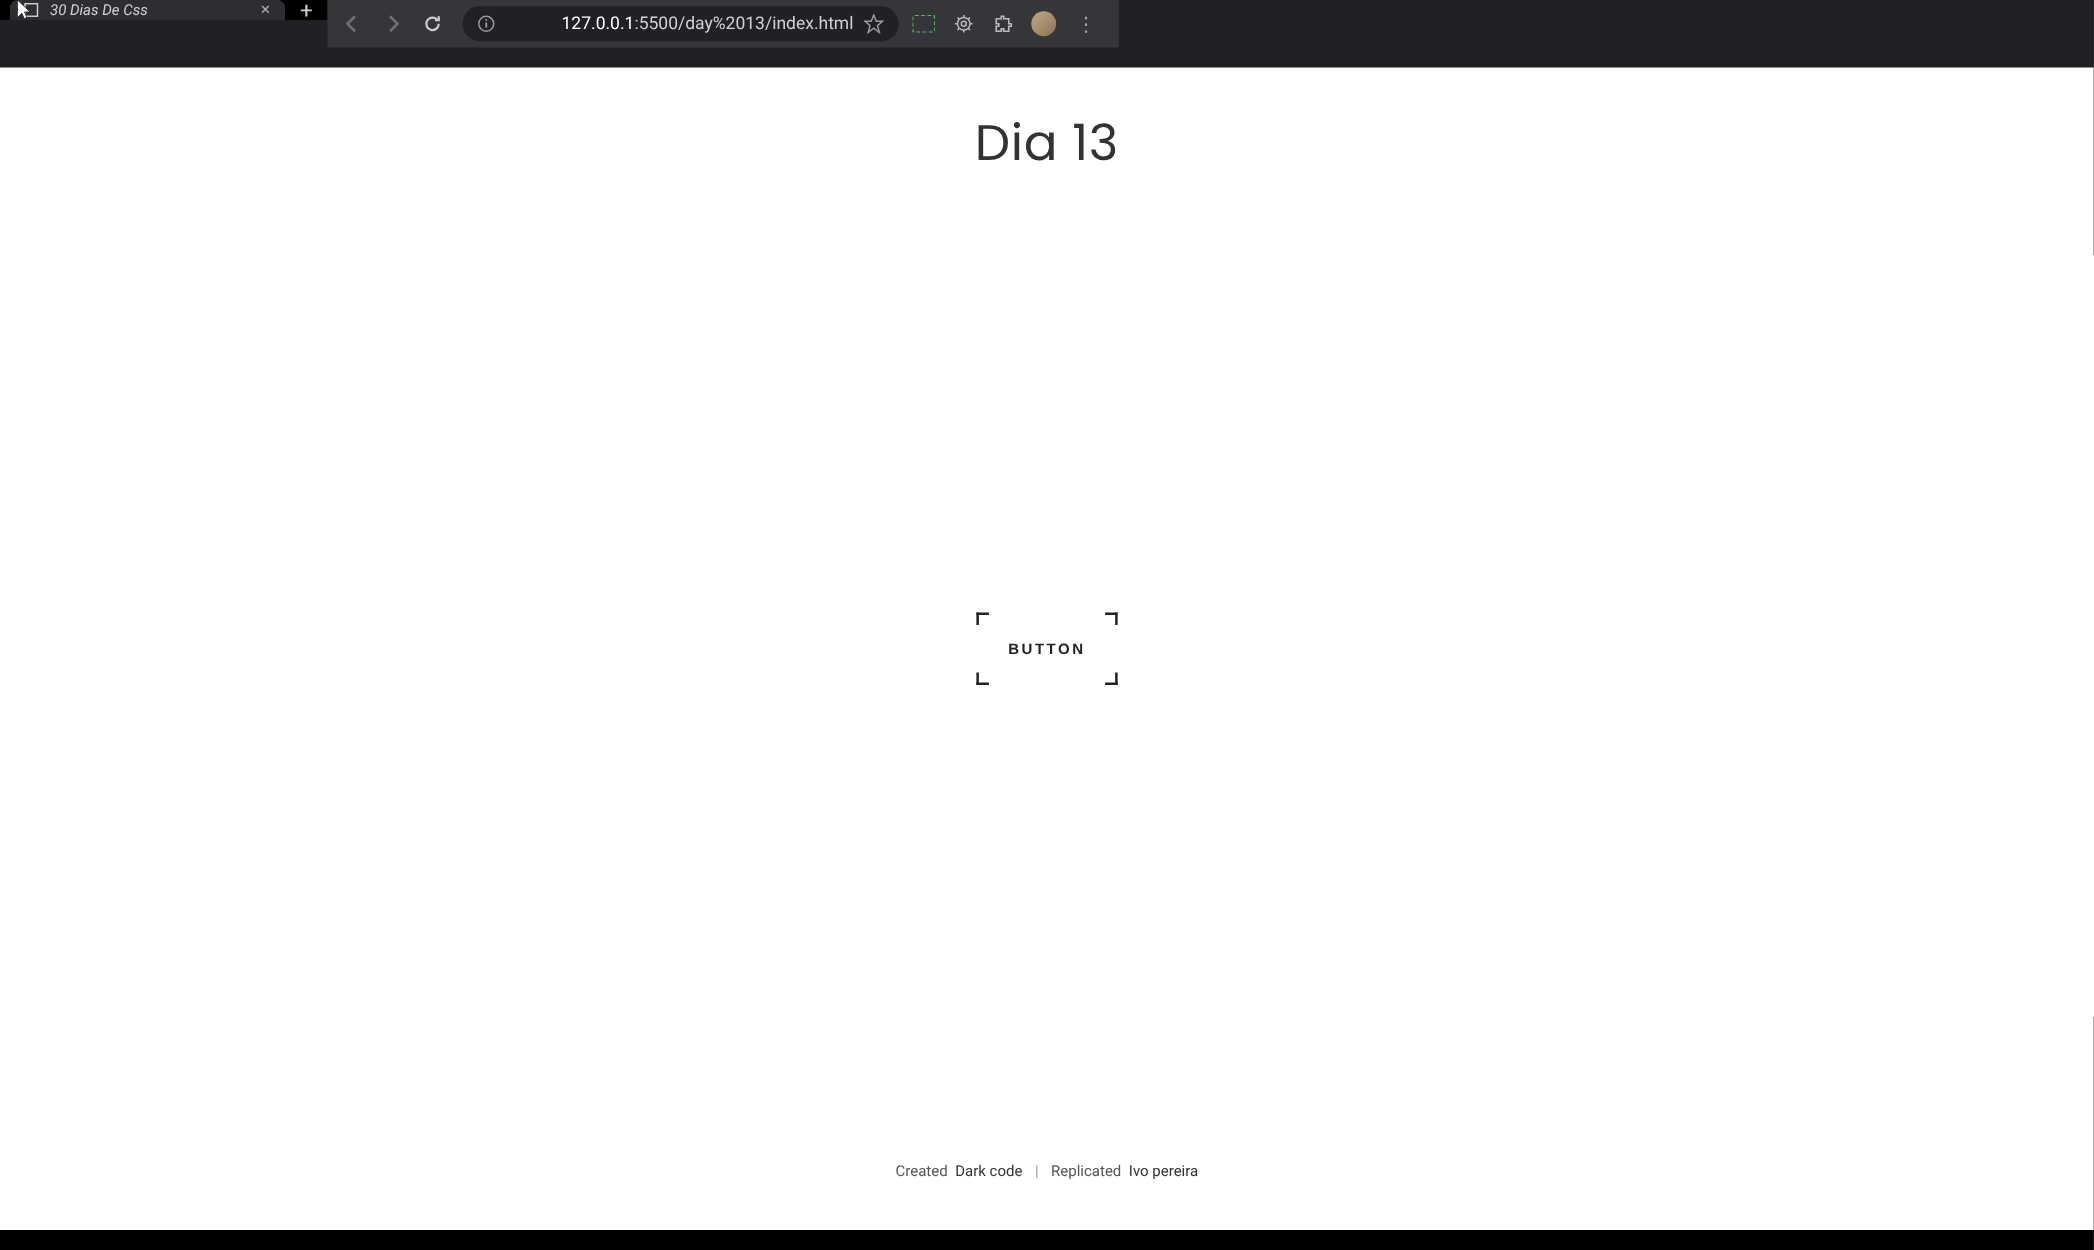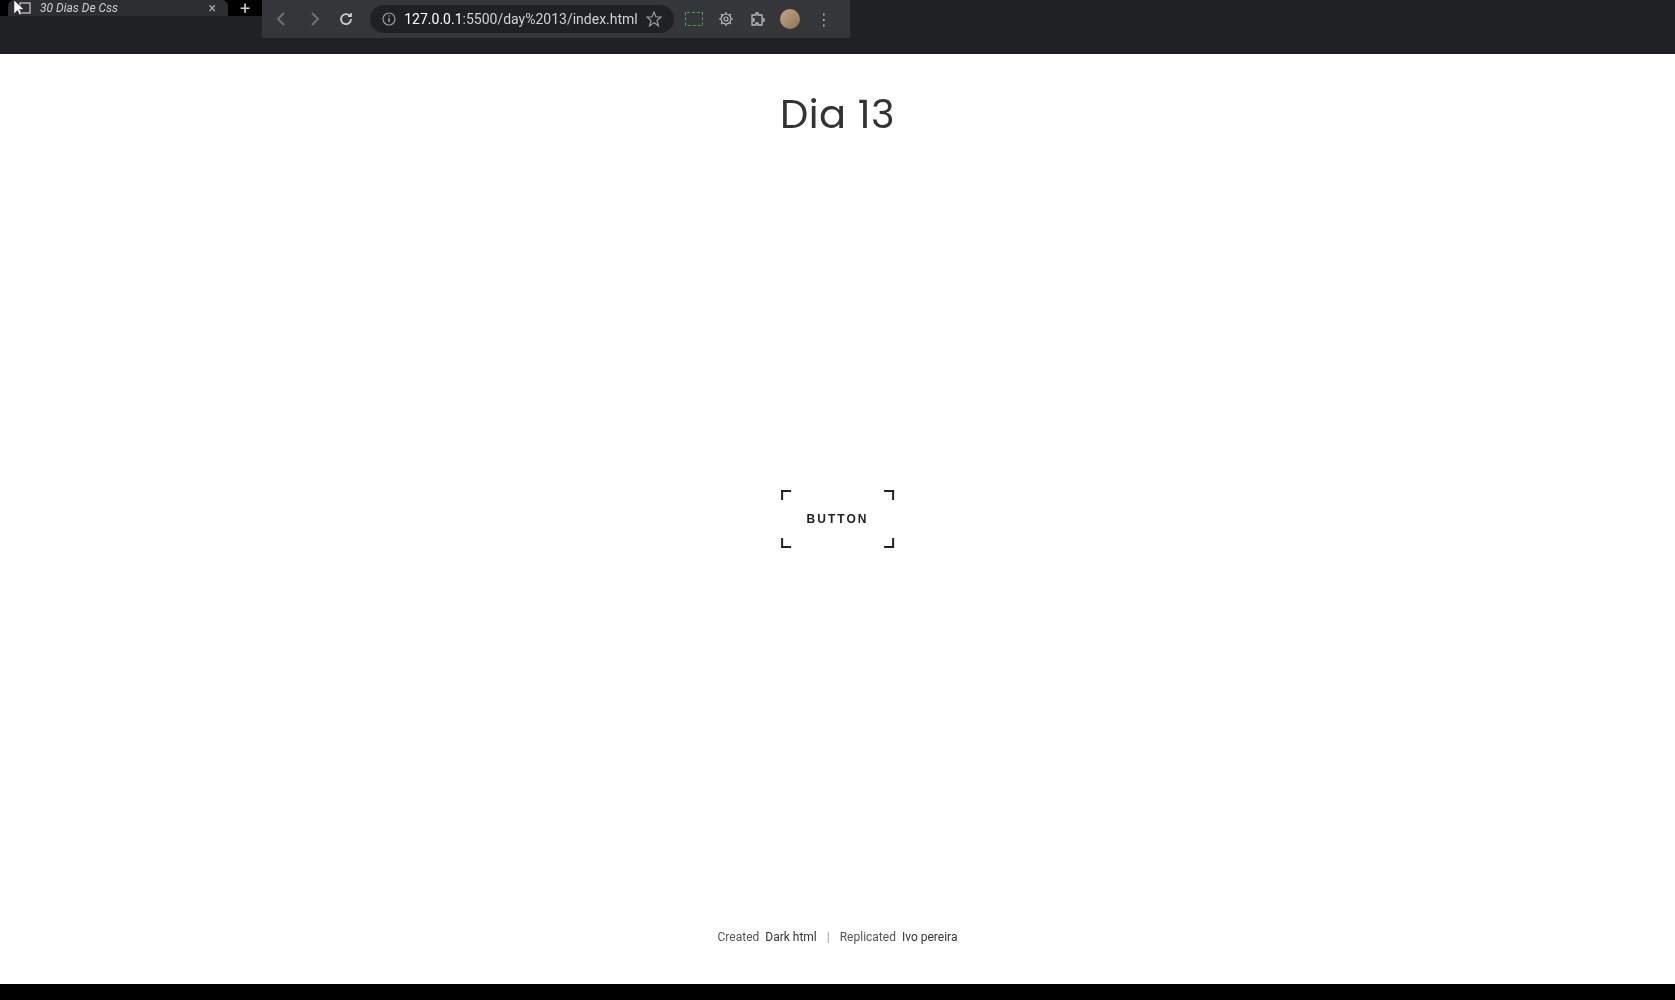--- a/index.html
+++ b/index.html
@@ -123,20 +123,21 @@
       color: #9a9a9a;
       font-size: 14px;
       display: flex;
       align-items: center;
     }
 
     .url-text {
       color: #d2d2d2;
       font-size: 14px;
       flex: 1;
+      margin-left: 45px;
     }
 
     .url-host {
       color: #fff;
     }
 
     .bookmark-btn {
       color: #9a9a9a;
       font-size: 16px;
       cursor: pointer;
@@ -383,20 +384,20 @@
       <span class="corner tl"></span>
       <span class="corner tr"></span>
       <span class="corner bl"></span>
       <span class="corner br"></span>
       <span>BUTTON</span>
     </button>
   </div>
 
   <div class="footer">
     <span>Created</span>
-    <span class="footer-link">Dark html</span>
+    <span class="footer-link">Dark code</span>
     <span class="footer-sep">|</span>
     <span>Replicated</span>
     <span class="footer-link">Ivo pereira</span>
   </div>
 </div>
 
 <div class="bottom-bar"></div>
 
 </body></html>

